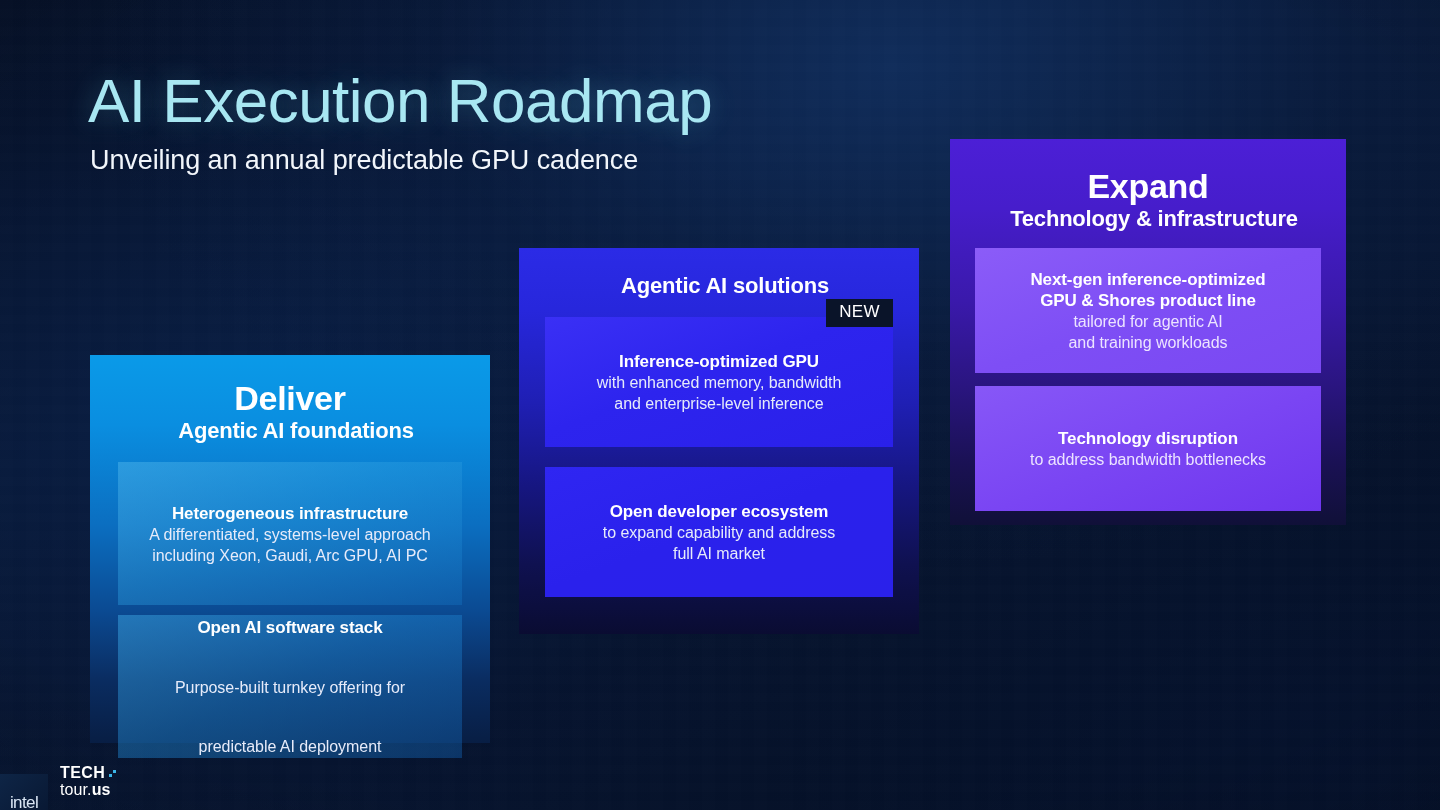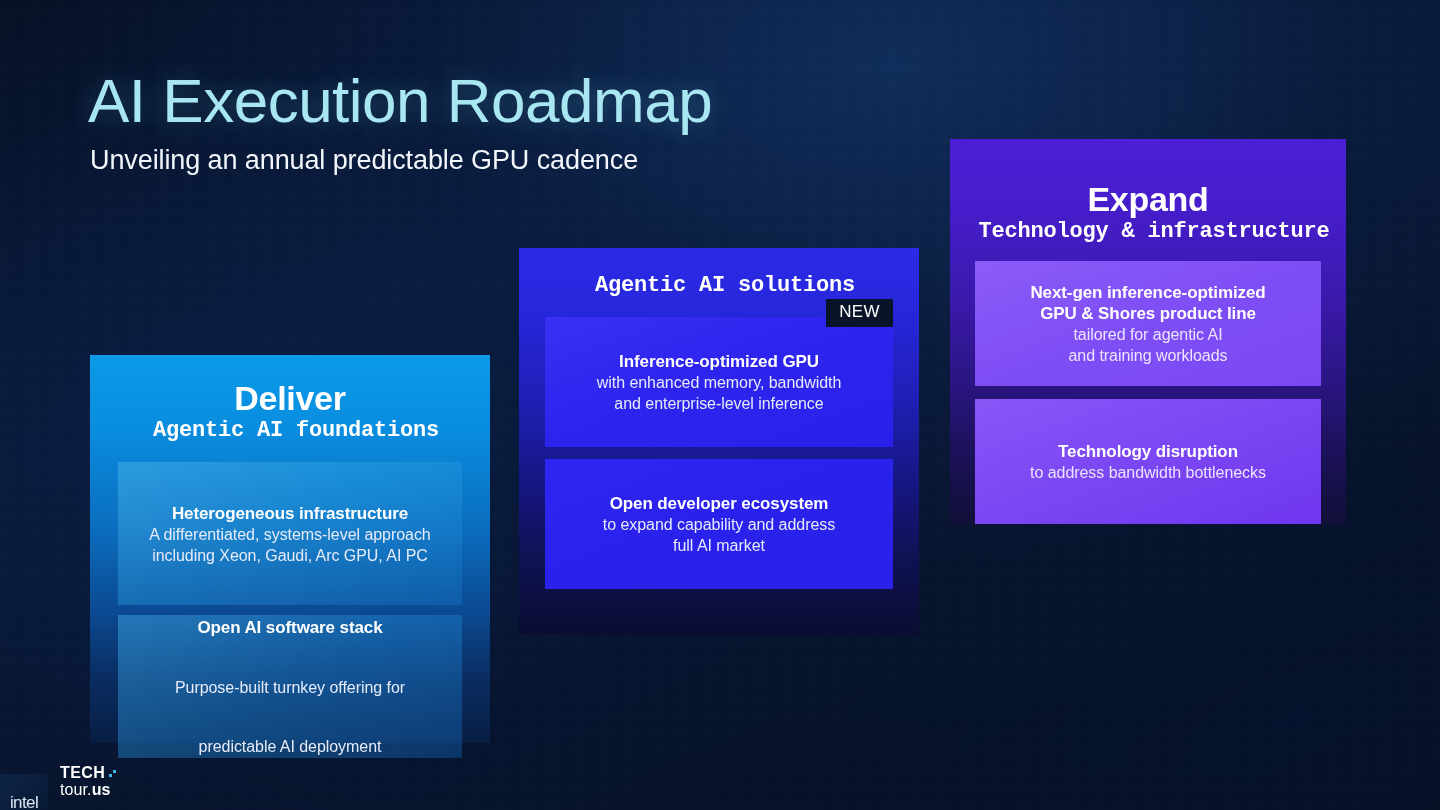--- a/index.html
+++ b/index.html
@@ -87,21 +87,20 @@
     color: #ffffff;
     line-height: 1.12;
   }
   .pillar-tag {
     margin: 1px 0 0 12px;
     font-size: 22px;
     font-weight: 700;
     letter-spacing: -0.2px;
     color: #ffffff;
     line-height: 1.2;
-    font-family: Liberation Mono, monospace;
   }
   .panels {
     margin-top: 16px;
     display: flex;
     flex-direction: column;
   }
   .panel {
     position: relative;
     display: flex;
     flex-direction: column;
@@ -148,21 +147,21 @@
 
   
   #pillar-scale {
     left: 519px;
     top: 248px;
     width: 400px;
     height: 386px;
     background: linear-gradient(180deg, #2b2be6 0%, #2727dc 16%, #1f1fb4 40%, #161680 62%, #0f1150 82%, #0a0c32 100%);
   }
   #pillar-scale .pillar-head { padding-top: 24px; }
-  #pillar-scale .panels { margin-top: 18px; padding: 0 26px; }
+  #pillar-scale .panels { margin-top: 18px; padding: 0 26px; gap: 8px; }
   #pillar-scale .panel { height: 130px; }
   #pillar-scale .panel + .panel { margin-top: 12px; }
   #panel-inference {
     background: linear-gradient(160deg, #3a30f5 0%, #2d24ee 45%, #2a20ea 100%);
   }
   #panel-ecosystem {
     background: linear-gradient(160deg, #2f26f2 0%, #2a21ec 48%, #2a21ea 100%);
   }
   .new-badge {
     position: absolute;
@@ -178,21 +177,21 @@
   }
 
   
   #pillar-expand {
     left: 950px;
     top: 139px;
     width: 396px;
     height: 386px;
     background: linear-gradient(180deg, #4c1fd6 0%, #461dcb 18%, #3a19ab 42%, #2a1580 64%, #1a1154 84%, #101038 100%);
   }
-  #pillar-expand .pillar-head { padding-top: 41px; }
+  #pillar-expand .pillar-head { padding-top: 28px; }
   #pillar-expand .panels { margin-top: 16px; padding: 0 25px; }
   #pillar-expand .panel { height: 125px; }
   #pillar-expand .panel + .panel { margin-top: 13px; align-items: center; }
   #panel-nextgen {
     background: linear-gradient(160deg, #8b5cf8 0%, #7e4ef5 50%, #7a48f2 100%);
   }
   #panel-disruption {
     background: linear-gradient(160deg, #8757f7 0%, #7a45f3 52%, #6f36ee 100%);
   }
   #pillar-expand .panel-desc { color: #ece4ff; }

